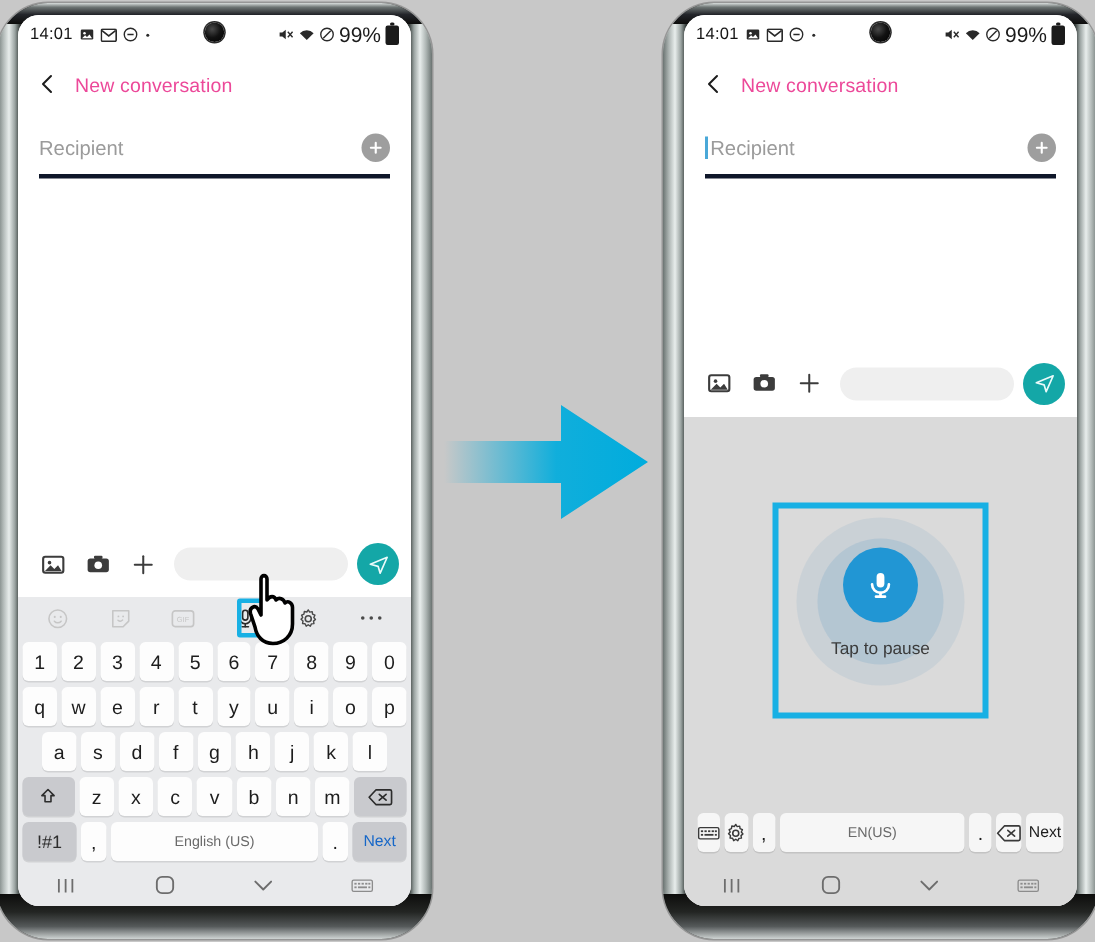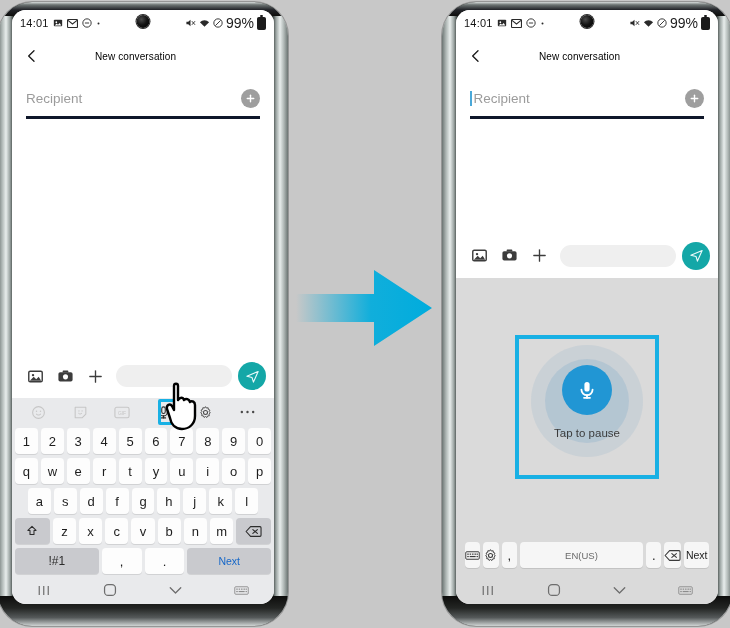--- a/index.html
+++ b/index.html
@@ -52,21 +52,21 @@
     width:13px;height:13px;border-radius:50%;
     background:radial-gradient(circle at 38% 34%,#4a4a4a 0%,#121212 48%,#000 100%);
     box-shadow:0 0 0 1px #2a2a2a;
   }
   .batt{width:7px;height:11px;border:1.2px solid #1b1b1b;border-radius:1.5px;position:relative;background:#1b1b1b;}
   .batt:before{content:"";position:absolute;top:-3px;left:1.5px;width:3px;height:2px;background:#1b1b1b;border-radius:1px;}
 
   
   .appbar{flex:0 0 40px;display:flex;align-items:center;gap:10px;padding:0 12px;background:#fff;}
   .backchev{width:16px;height:16px;flex:0 0 16px;}
-  .apptitle{font-size:10px;color:#000000;letter-spacing:.1px;margin-left:45px;}
+  .apptitle{font-size:13px;color:#ec4899;letter-spacing:.1px;}
 
   
   .recip{
     flex:0 0 36px;margin:4px 14px 0 14px;
     display:flex;align-items:center;border-bottom:3px solid #0f172a;position:relative;
   }
   .recip-label{font-size:13.5px;color:#9b9b9b;}
   .caret{width:1.5px;height:15px;background:#4aa8d8;margin-right:2px;}
   .plusbtn{
     margin-left:auto;width:19px;height:19px;border-radius:50%;background:#9e9e9e;
@@ -367,20 +367,21 @@
                 <path d="M8.5 2.5H23a1.6 1.6 0 0 1 1.6 1.6v11.8A1.6 1.6 0 0 1 23 17.5H8.5L1.6 10z" fill="none" stroke="#2c2c2c" stroke-width="1.7" stroke-linejoin="round"></path>
                 <line x1="12" y1="7" x2="19" y2="13" stroke="#2c2c2c" stroke-width="1.7" stroke-linecap="round"></line>
                 <line x1="19" y1="7" x2="12" y2="13" stroke="#2c2c2c" stroke-width="1.7" stroke-linecap="round"></line>
               </svg>
           </span>
         </div>
 
         <div class="krow">
           <span class="key gray sym">!#1</span>
           <span class="key narrow">,</span>
+          <span class="key sp">English (US)</span>
           <span class="key narrow">.</span>
           <span class="key next">Next</span>
         </div>
       </div>
 
       <div class="navbar">
         <span class="navitem">
           <svg width="15" height="13" viewBox="0 0 20 16">
               <line x1="3" y1="2" x2="3" y2="14" stroke="#6d6d6d" stroke-width="1.6"></line>
               <line x1="9" y1="2" x2="9" y2="14" stroke="#6d6d6d" stroke-width="1.6"></line>

